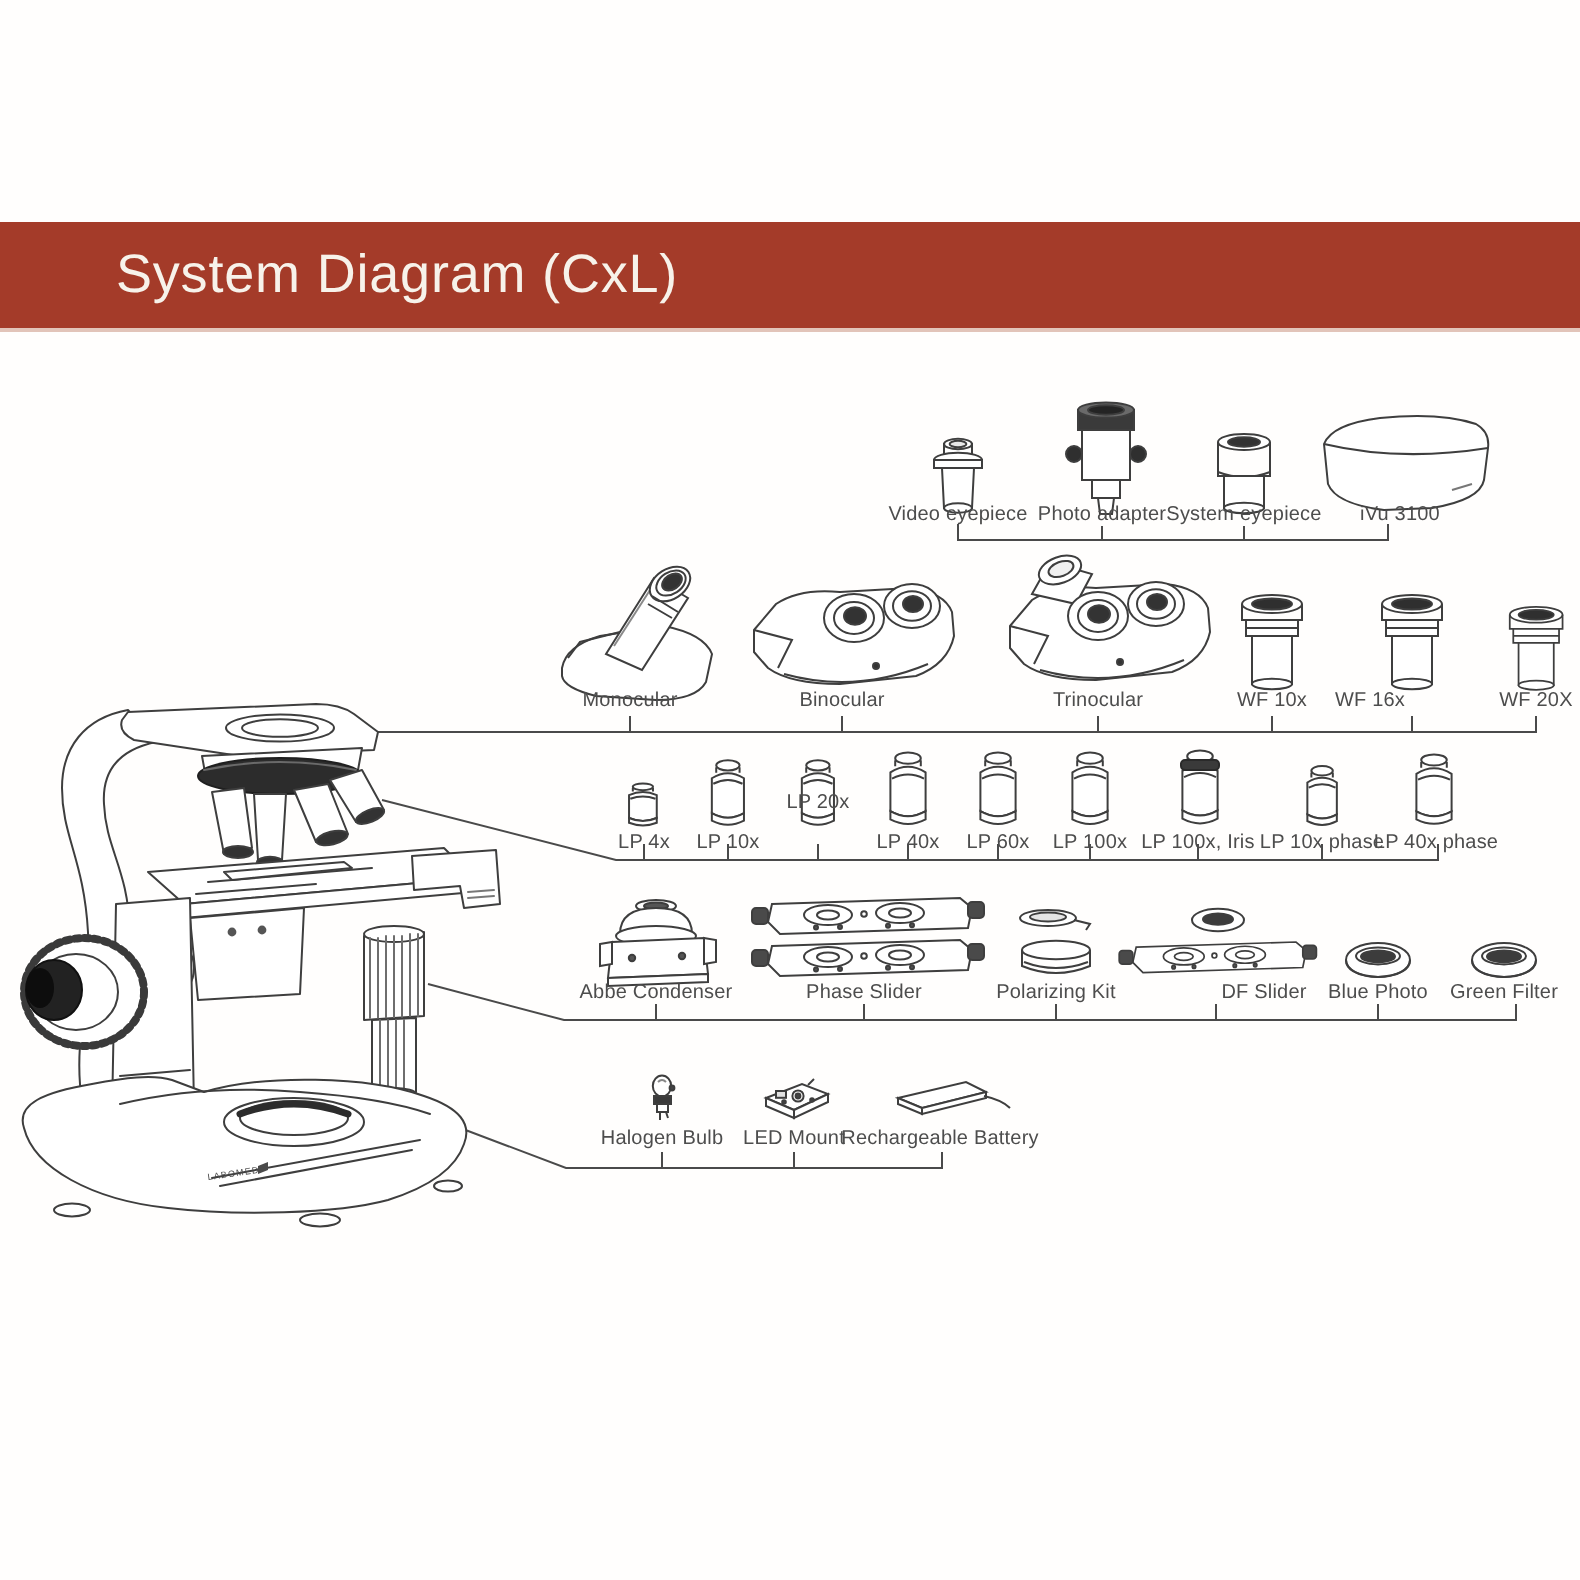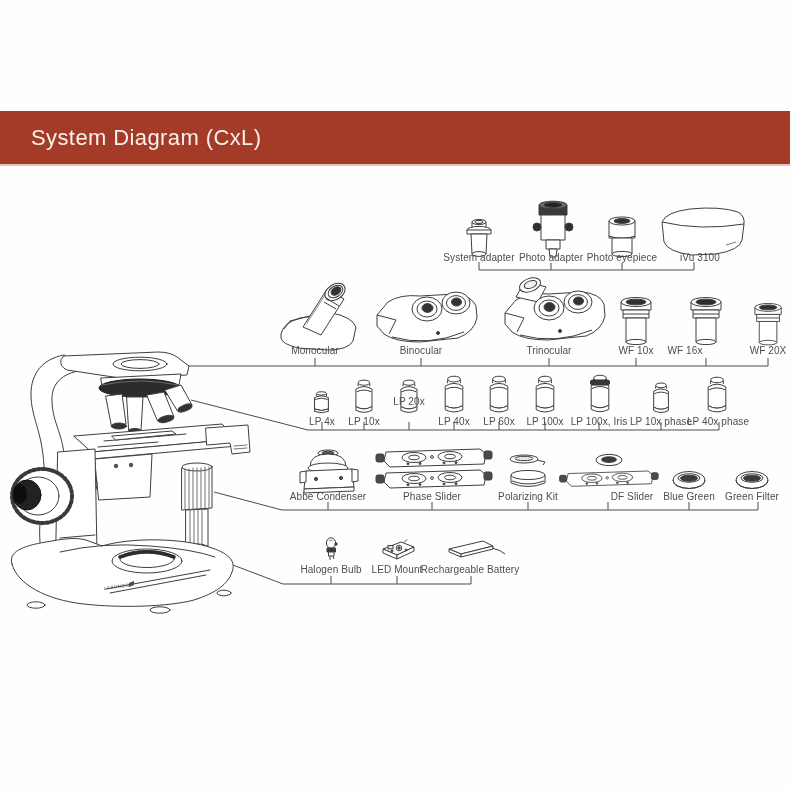--- a/index.html
+++ b/index.html
@@ -1,22 +1,22 @@
 <!DOCTYPE html>
 <html><head>
 <meta charset="utf-8">
 <style>
   html,body{margin:0;padding:0;}
   body{width:790px;height:790px;background:#ffffff;position:relative;overflow:hidden;
        font-family:"Liberation Sans",sans-serif;}
   .page{position:absolute;left:0;top:0;width:790px;height:790px;background:#fffefd;}
   .title-bar{position:absolute;left:0;top:111px;width:790px;height:53px;background:#a43b29;
              border-bottom:2px solid #e2c4b9;display:flex;align-items:center;}
-  .title-bar span{color:#f7f2ea;font-size:22px;font-weight:400;letter-spacing:.4px;
-                  padding-left:31px;line-height:1;}
+  .title-bar span{color:#f7f2ea;font-size:27px;font-weight:400;letter-spacing:.4px;
+                  padding-left:58px;line-height:1;}
   .diagram{position:absolute;left:0;top:0;width:790px;height:790px;}
   .lbl{position:absolute;transform:translateX(-50%);font-size:10px;line-height:11px;
        color:#4d4d4d;white-space:nowrap;letter-spacing:.1px;}
 </style>
 </head>
 <body>
 
 <div class="page">
 
   <div class="title-bar">
@@ -278,23 +278,23 @@
         <path d="M106,589 L210,570 M110,593 L206,575"></path>
         <ellipse cx="36" cy="605" rx="9" ry="3.2" fill="#fff"></ellipse>
         <ellipse cx="160" cy="610" rx="10" ry="3.2" fill="#fff"></ellipse>
         <ellipse cx="224" cy="593" rx="7" ry="2.8" fill="#fff"></ellipse>
         <text x="104" y="590" font-size="4.5" letter-spacing="0.6" fill="#4a4a4a" stroke="none" transform="rotate(-8 104 590)">LABOMED</text>
         <path d="M129,583 l5,-2 l0,4 l-5,2 Z" fill="#4a4a4a" stroke="none"></path>
       </g>
     </g>
   </svg>
 
-  <div class="lbl" style="left:479px;top:252px">System adapter</div>
+  <div class="lbl" style="left:479px;top:252px">Video eyepiece</div>
   <div class="lbl" style="left:551px;top:252px">Photo adapter</div>
-  <div class="lbl" style="left:622px;top:252px">Photo eyepiece</div>
+  <div class="lbl" style="left:622px;top:252px">System eyepiece</div>
   <div class="lbl" style="left:700px;top:252px">iVu 3100</div>
 
   <div class="lbl" style="left:315px;top:345px">Monocular</div>
   <div class="lbl" style="left:421px;top:345px">Binocular</div>
   <div class="lbl" style="left:549px;top:345px">Trinocular</div>
   <div class="lbl" style="left:636px;top:345px">WF 10x</div>
   <div class="lbl" style="left:685px;top:345px">WF 16x</div>
   <div class="lbl" style="left:768px;top:345px">WF 20X</div>
 
   <div class="lbl" style="left:322px;top:416px">LP 4x</div>
@@ -304,20 +304,20 @@
   <div class="lbl" style="left:499px;top:416px">LP 60x</div>
   <div class="lbl" style="left:545px;top:416px">LP 100x</div>
   <div class="lbl" style="left:599px;top:416px">LP 100x, Iris</div>
   <div class="lbl" style="left:661px;top:416px">LP 10x phase</div>
   <div class="lbl" style="left:718px;top:416px">LP 40x phase</div>
 
   <div class="lbl" style="left:328px;top:491px">Abbe Condenser</div>
   <div class="lbl" style="left:432px;top:491px">Phase Slider</div>
   <div class="lbl" style="left:528px;top:491px">Polarizing Kit</div>
   <div class="lbl" style="left:632px;top:491px">DF Slider</div>
-  <div class="lbl" style="left:689px;top:491px">Blue Green</div>
+  <div class="lbl" style="left:689px;top:491px">Blue Photo</div>
   <div class="lbl" style="left:752px;top:491px">Green Filter</div>
 
   <div class="lbl" style="left:331px;top:564px">Halogen Bulb</div>
   <div class="lbl" style="left:397px;top:564px">LED Mount</div>
   <div class="lbl" style="left:470px;top:564px">Rechargeable Battery</div>
 
 </div>
 
 </body></html>

